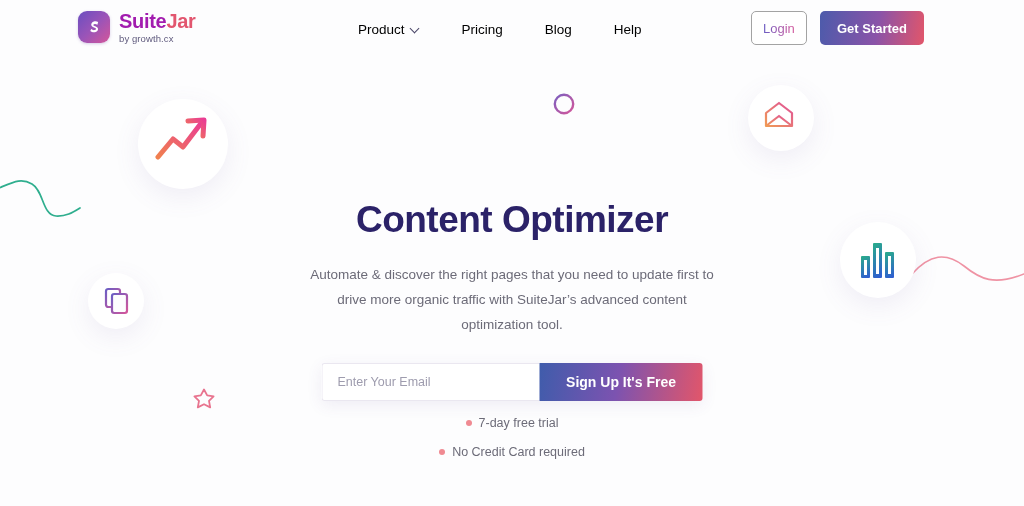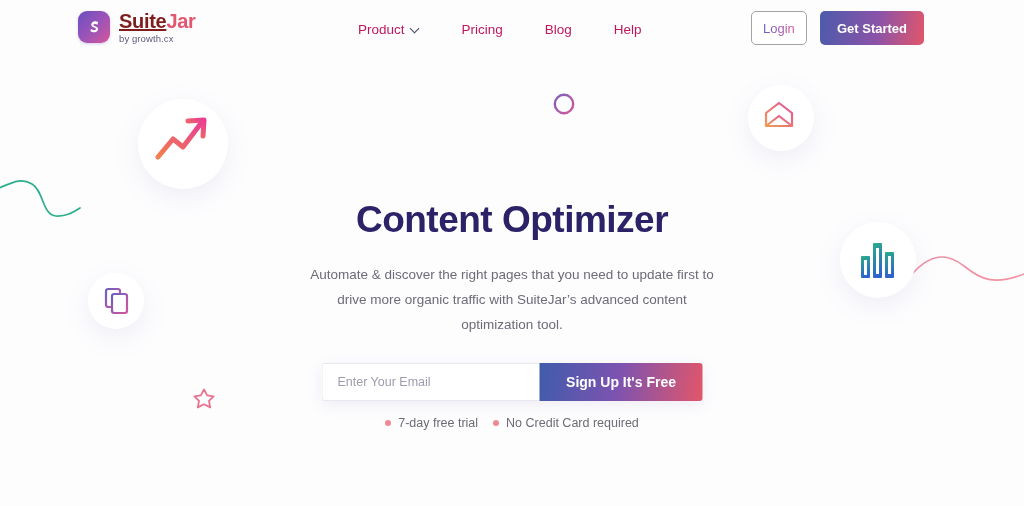--- a/index.html
+++ b/index.html
@@ -18,27 +18,27 @@
   }
   .logo-wrap { position:absolute; left:78px; top:11px; display:flex; align-items:center; gap:9px; }
   .logo-mark {
     width:32px; height:32px; border-radius:9px;
     background:linear-gradient(135deg,#6a4ec0 0%,#9a54b8 50%,#d4569a 100%);
     display:flex; align-items:center; justify-content:center;
     box-shadow:0 1px 3px rgba(100,60,160,.25);
   }
   .logo-text-block { display:flex; flex-direction:column; line-height:1; }
   .logo-title { font-size:20px; font-weight:700; letter-spacing:-.3px; }
-  .logo-title .suite { color:#7f1d1d;text-decoration:underline; }
+  .logo-title .suite { color:#a21caf; }
   .logo-title .jar { color:#e2566f; }
   .logo-sub { font-size:9.5px; color:#5f5a7d; margin-top:3px; font-weight:500; letter-spacing:.1px; }
 
   .nav { position:absolute; left:358px; top:0; height:58px; display:flex; align-items:center; gap:42px; }
   .nav-item {
-    font-size:13.5px; color:#be185d; display:flex; align-items:center; gap:6px;
+    font-size:13.5px; color:#000000; display:flex; align-items:center; gap:6px;
     cursor:pointer; white-space:nowrap;
   }
   .chev { display:inline-block; width:9px; height:9px; position:relative; }
   .chev::after {
     content:""; position:absolute; left:0; top:0;
     width:6px; height:6px; border-right:1.6px solid #4b4668; border-bottom:1.6px solid #4b4668;
     transform:rotate(45deg);
   }
 
   .actions { position:absolute; right:100px; top:11px; display:flex; align-items:center; gap:13px; }
@@ -87,21 +87,21 @@
   .email-input::placeholder { color:#9e9cae; }
   .submit-btn {
     width:163px; border:none; cursor:pointer; border-radius:0 3px 3px 0;
     background:linear-gradient(100deg,#3f5cab 0%,#7c53b0 48%,#e2566a 100%);
     color:#fff; font-size:14px; font-weight:700;
     font-family:"Liberation Sans", sans-serif; white-space:nowrap;
   }
 
   .trial-row {
     position:absolute; top:358px; left:0; width:1024px;
-    display:flex; justify-content:center; align-items:center; gap:15px; z-index:20;
+    display:flex; justify-content:center; align-items:center; gap:15px; z-index:20;flex-direction:column;
   }
   .trial-item { display:flex; align-items:center; gap:7px; font-size:12.5px; color:#6c6b78; }
   .trial-dot { width:6px; height:6px; border-radius:50%; background:#f08a92; display:inline-block; }
 
   
   .float { position:absolute; display:flex; align-items:center; justify-content:center; z-index:10; }
   .halo {
     position:absolute; border-radius:50%; background:#fff;
     box-shadow:0 8px 26px rgba(120,100,170,.10); z-index:5;
   }

